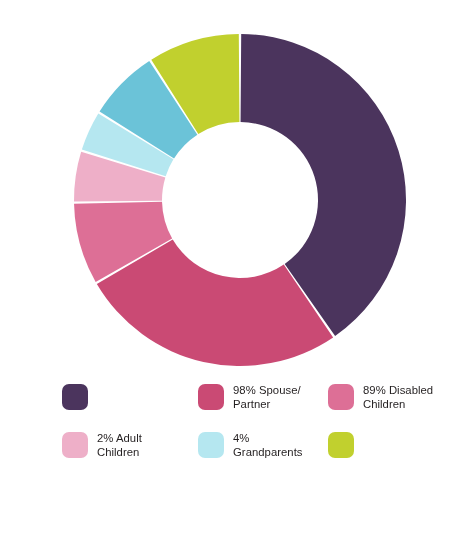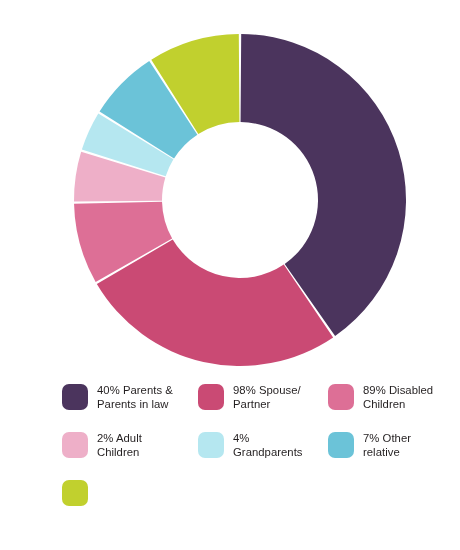--- a/index.html
+++ b/index.html
@@ -101,22 +101,20 @@
           <path d="M 151.27 59.71 A 166 166 0 0 1 238.80 34.00 L 239.44 122.00 A 78 78 0 0 0 198.31 134.08 Z" fill="#c1d02e">
             <title>9% Friend or Neighbour</title>
           </path>
         </g>
     </svg>
   </div>
 
   <div id="legend">
       <div class="legend-item">
         <span class="legend-swatch" style="background: rgb(75, 52, 93);"></span>
-        <span class="legend-label">40% Parents &amp;
-Parents in law</span>
       </div>
       <div class="legend-item">
         <span class="legend-swatch" style="background: rgb(202, 74, 116);"></span>
         <span class="legend-label">98% Spouse/
 Partner</span>
       </div>
       <div class="legend-item">
         <span class="legend-swatch" style="background: rgb(221, 111, 150);"></span>
         <span class="legend-label">89% Disabled
 Children</span>
@@ -125,22 +123,17 @@
         <span class="legend-swatch" style="background: rgb(238, 175, 200);"></span>
         <span class="legend-label">2% Adult
 Children</span>
       </div>
       <div class="legend-item">
         <span class="legend-swatch" style="background: rgb(181, 231, 240);"></span>
         <span class="legend-label">4%
 Grandparents</span>
       </div>
       <div class="legend-item">
-        <span class="legend-swatch" style="background: rgb(107, 195, 216);"></span>
-        <span class="legend-label">7% Other
-relative</span>
-      </div>
-      <div class="legend-item">
         <span class="legend-swatch" style="background: rgb(193, 208, 46);"></span>
       </div>
     </div>
 
 </div>
 
 </body></html>

